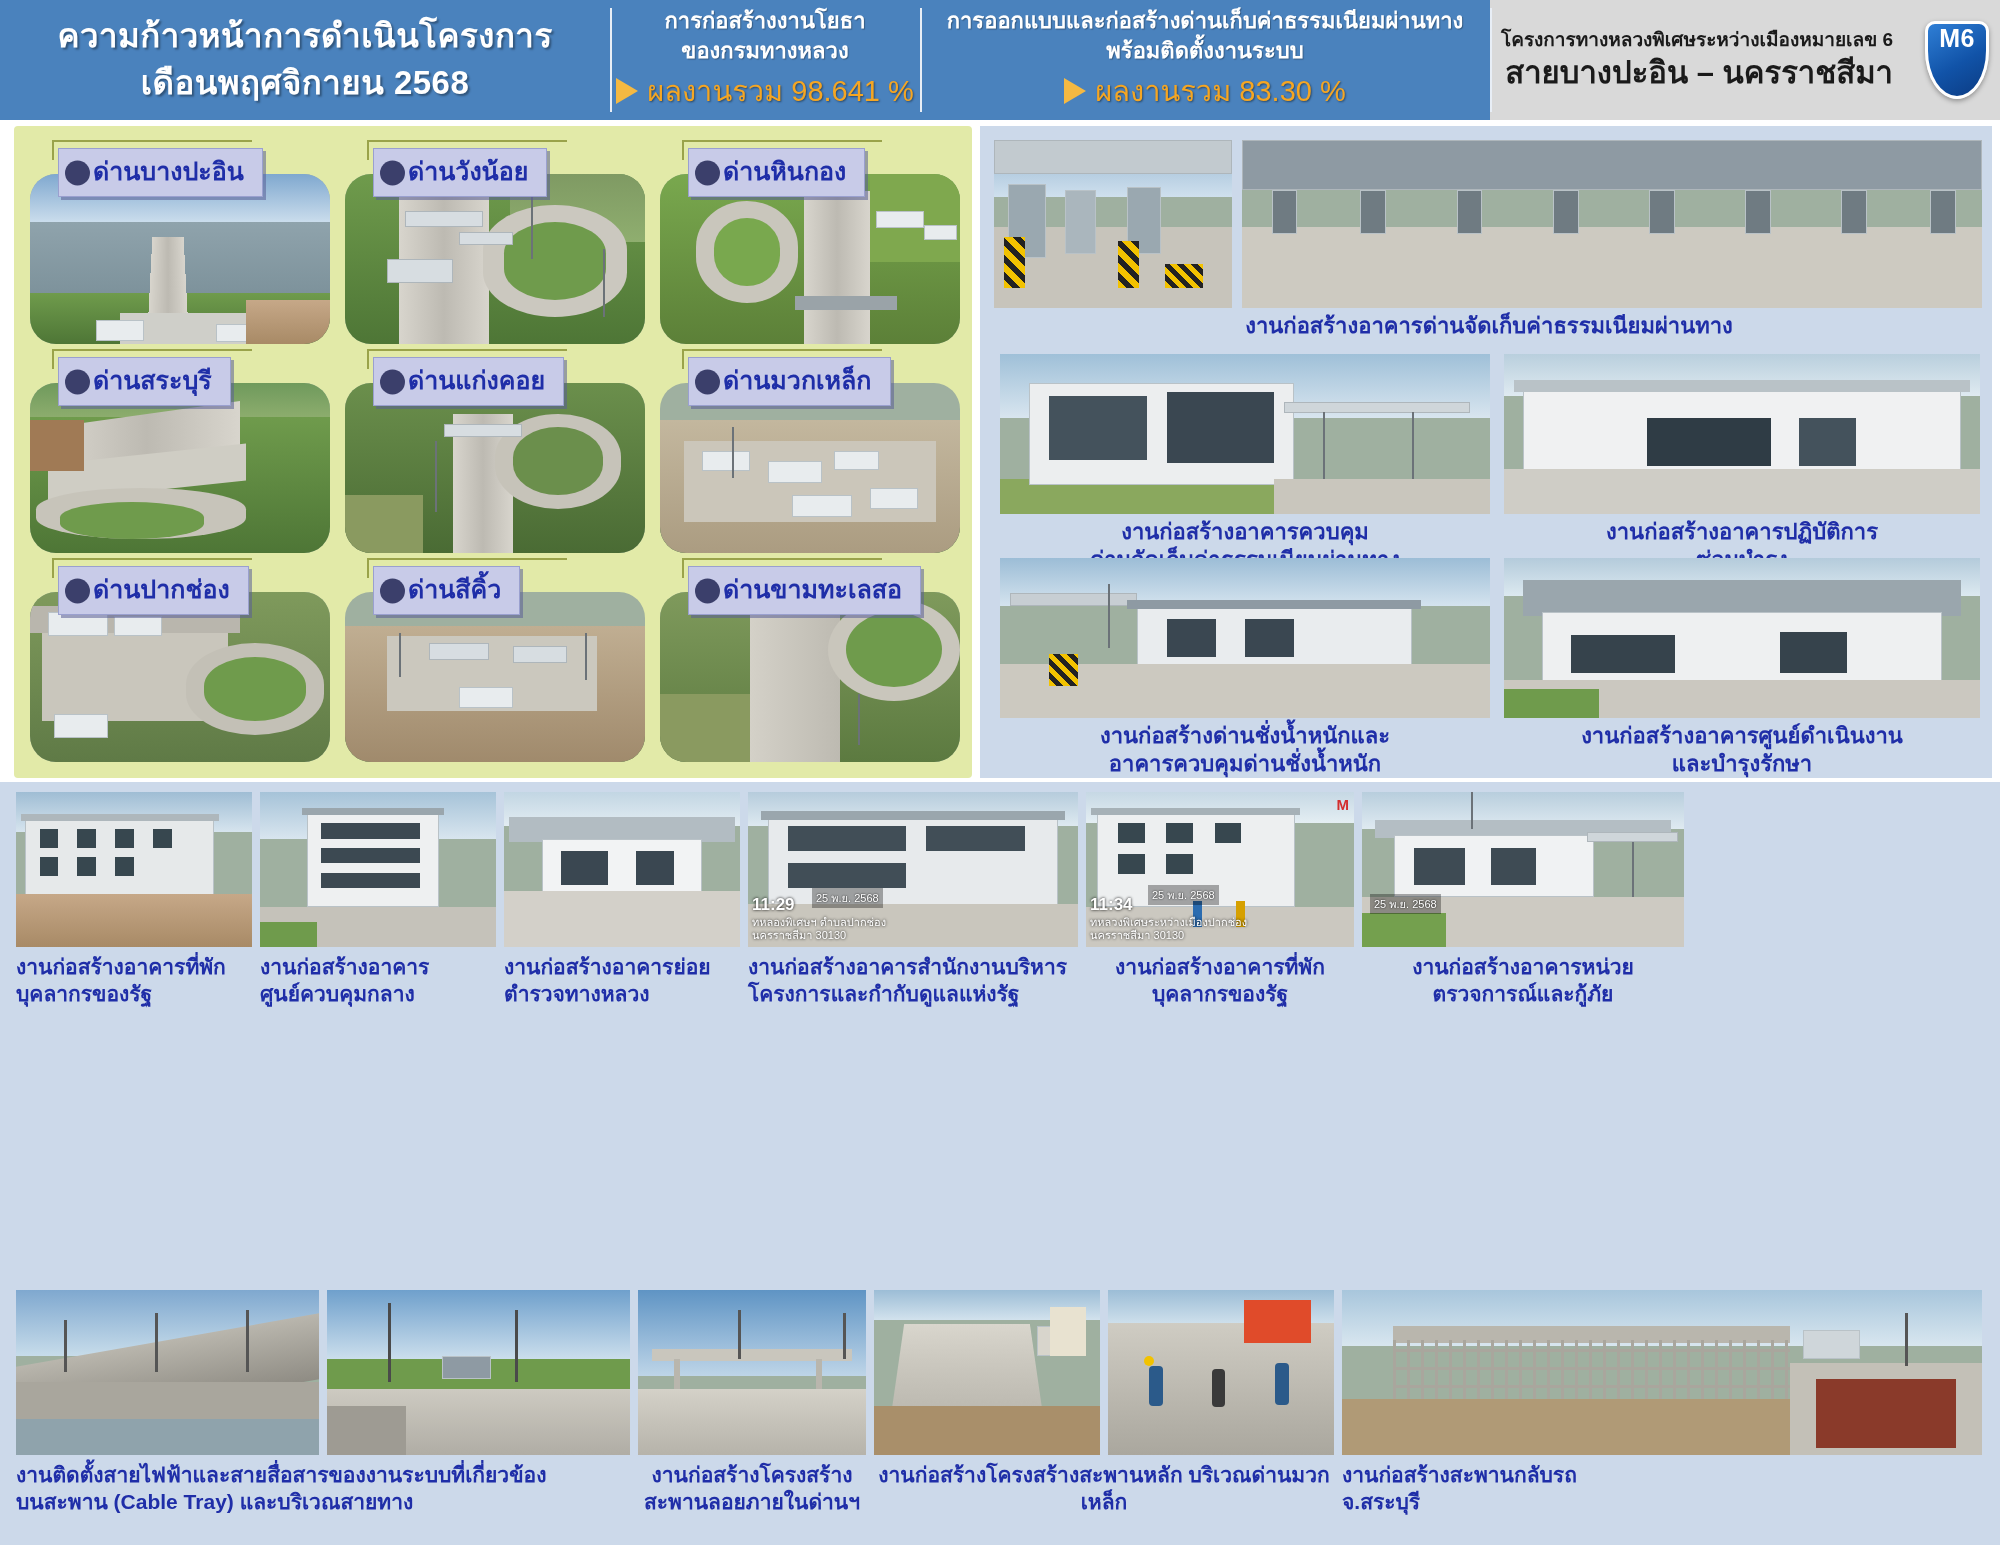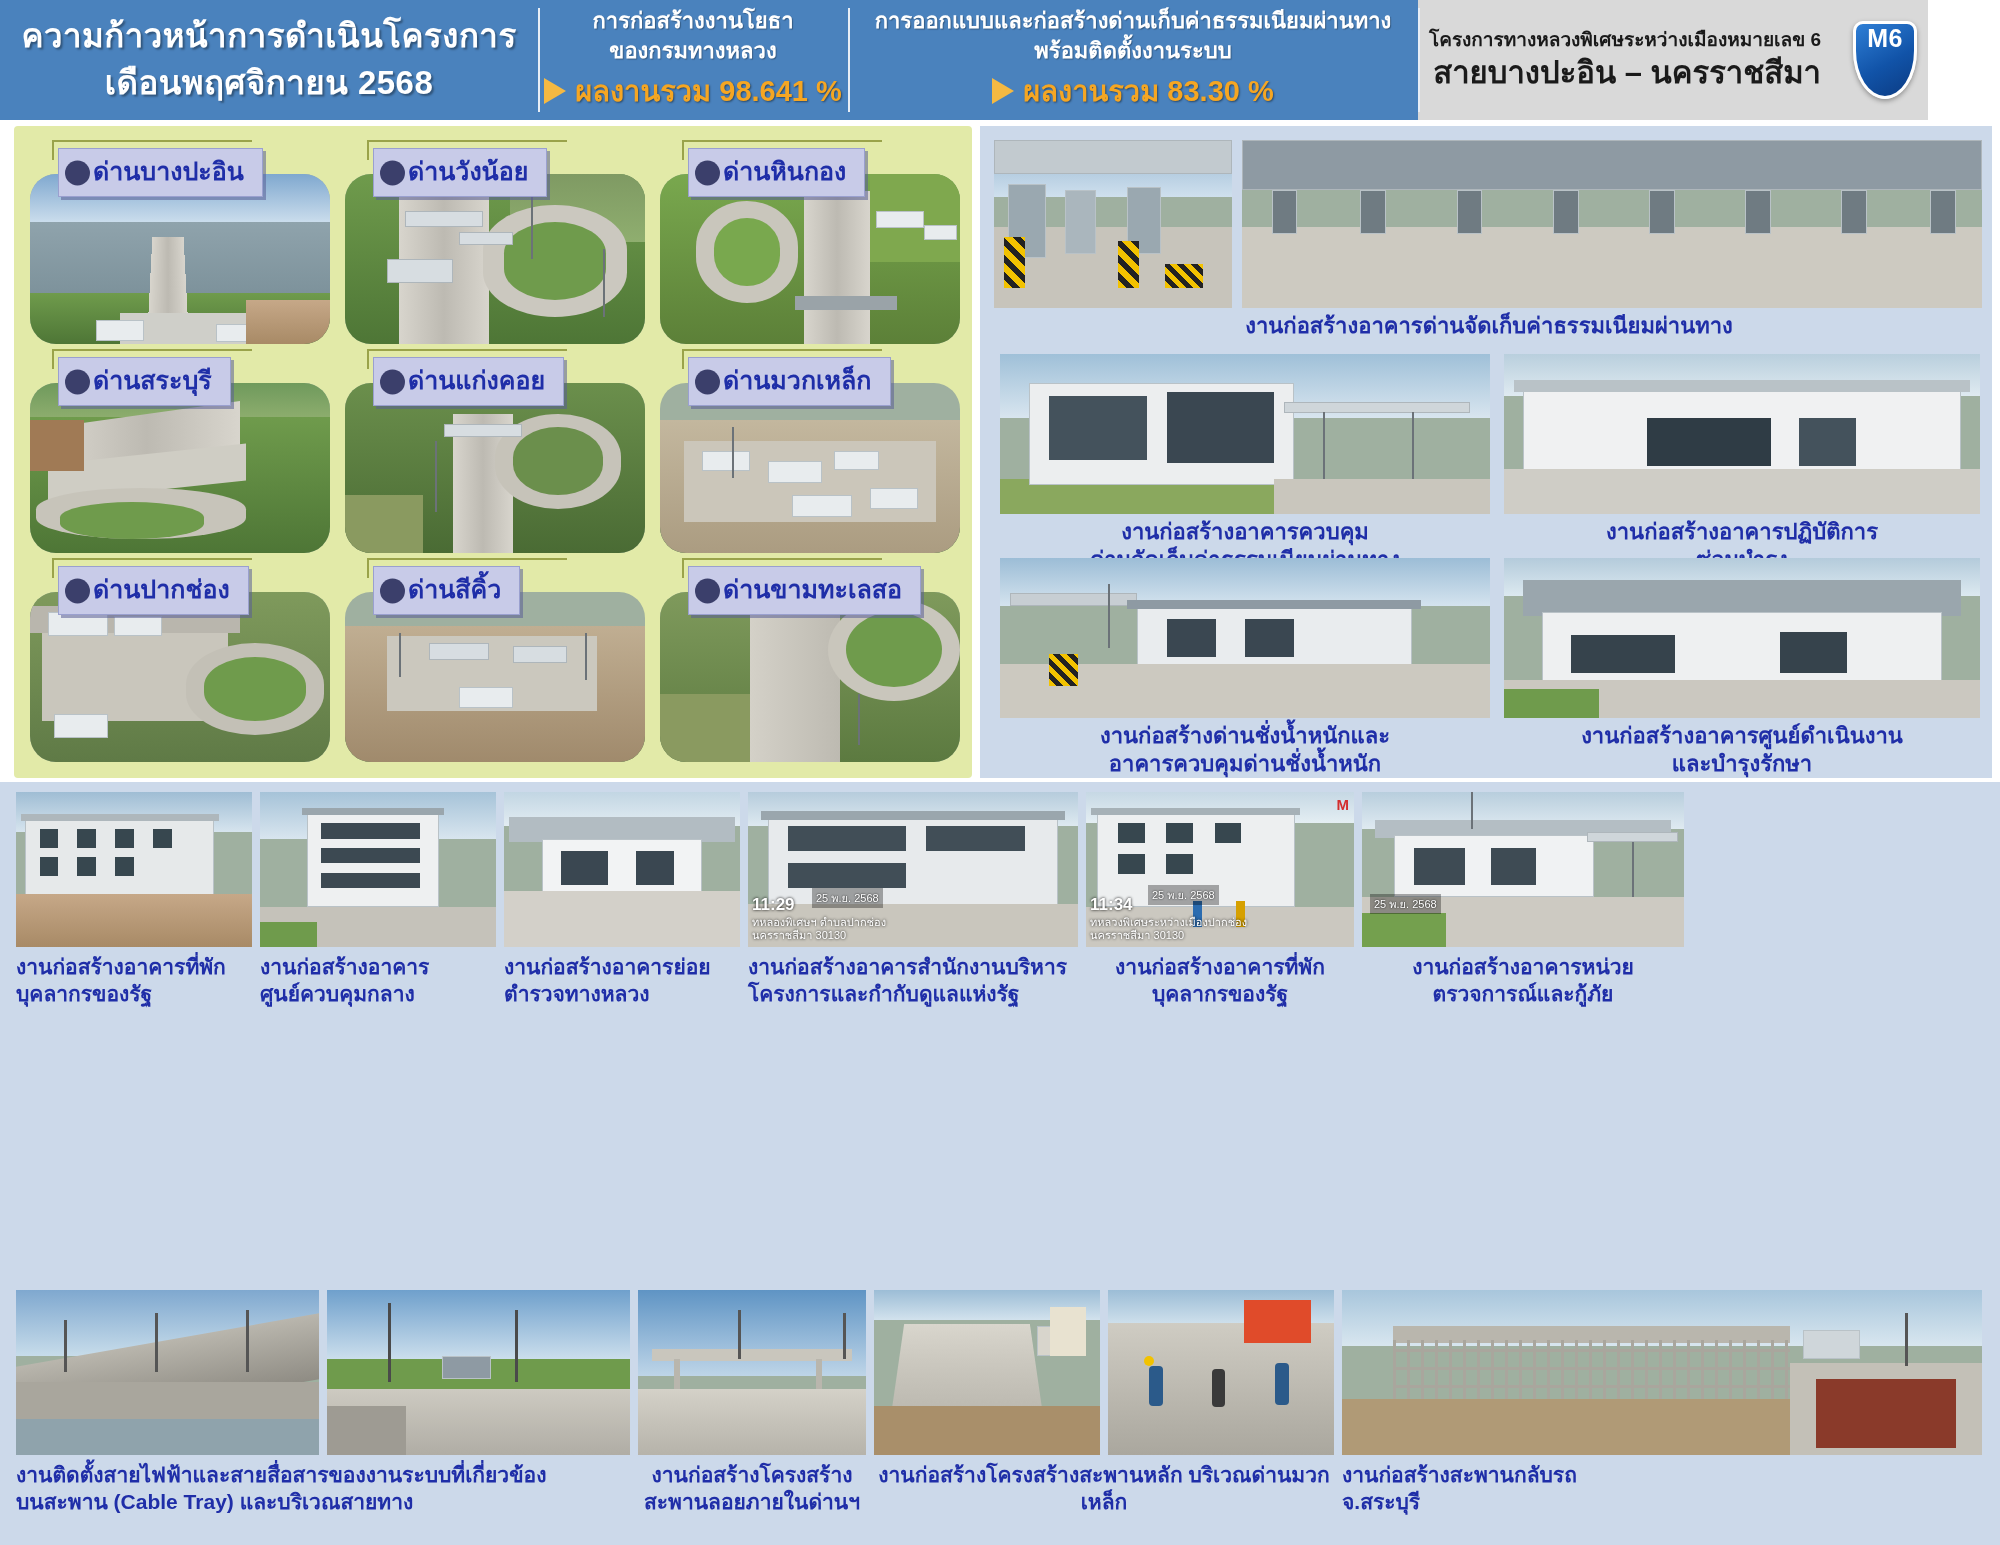--- a/index.html
+++ b/index.html
@@ -15,21 +15,21 @@
   .header { display: flex; width: 2000px; height: 120px; }
   .hdr-cell {
     background: #4a82bd; position: relative;
     display: flex; flex-direction: column; align-items: center; justify-content: center;
     color: #ffffff;
   }
   .hdr-cell + .hdr-cell::before {
     content: ""; position: absolute; left: 0; top: 8px; bottom: 8px;
     width: 2px; background: #e8eef6;
   }
-  .hdr-a { width: 538px; }
+  .hdr-a { width: 610px; }
   .hdr-b { width: 310px; }
   .hdr-c { width: 570px; }
   .hdr-d { width: 510px; background: #d9d9d9; flex-direction: row; justify-content: center; gap: 32px; }
 
   .hdr-title-line {
     font-weight: bold; font-size: 33px; line-height: 1.42; letter-spacing: .5px;
     text-shadow: 2px 2px 2px rgba(0,0,0,.35);
     white-space: nowrap;
   }
   .hdr-sub {
@@ -38,21 +38,21 @@
   }
   .hdr-stat {
     display: flex; align-items: center; gap: 9px; margin-top: 2px;
   }
   .tri {
     width: 0; height: 0;
     border-top: 13px solid transparent; border-bottom: 13px solid transparent;
     border-left: 22px solid #f5b942; flex: none;
   }
   .hdr-stat-text {
-    font-size: 29px; font-weight: bold; color: #f5a623;
+    font-size: 29px; font-weight: normal; color: #f5a623;
     text-shadow: 1px 1px 2px rgba(0,0,0,.45); white-space: nowrap;
   }
   .brand-text { text-align: right; color: #1a1a1a; }
   .brand-small { font-size: 19px; font-weight: 600; line-height: 1.4; white-space: nowrap; }
   .brand-big { font-size: 31px; font-weight: bold; line-height: 1.3; white-space: nowrap; }
   .shield {
     width: 64px; height: 78px; flex: none;
     background: linear-gradient(150deg,#2f7fd6 0%, #1153a8 55%, #0b3b82 100%);
     border: 3px solid #ffffff;
     border-radius: 10px 10px 50% 50% / 10px 10px 62% 62%;

